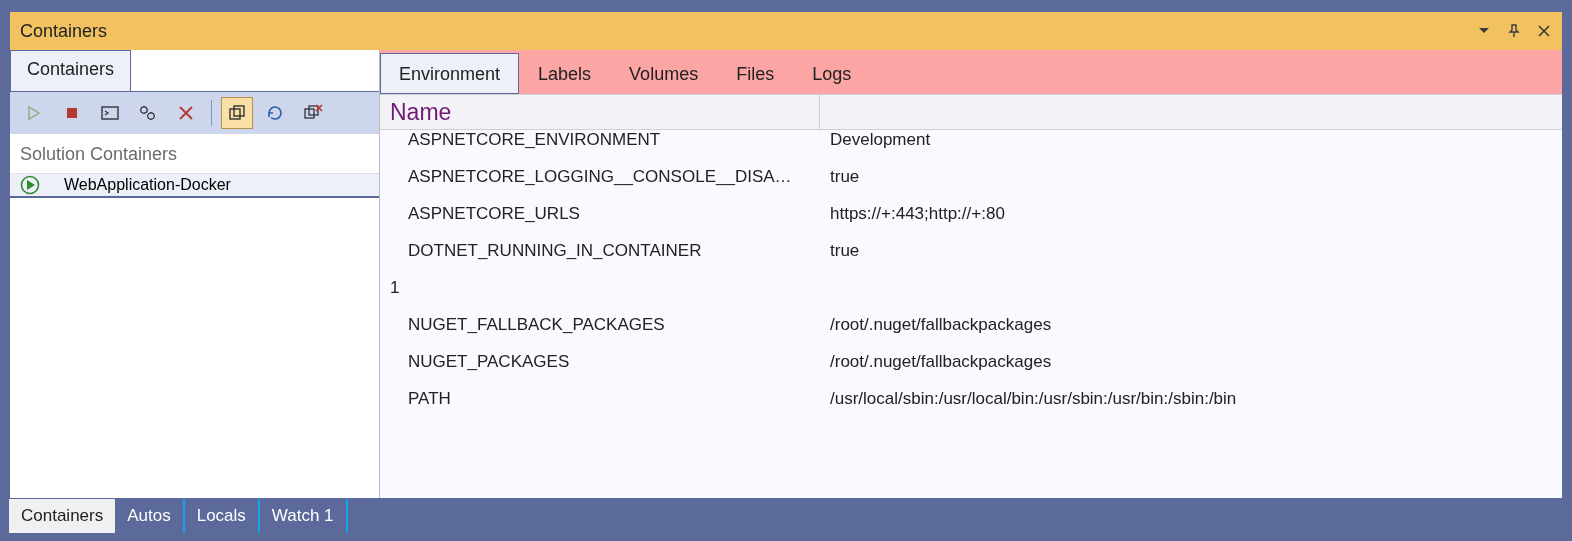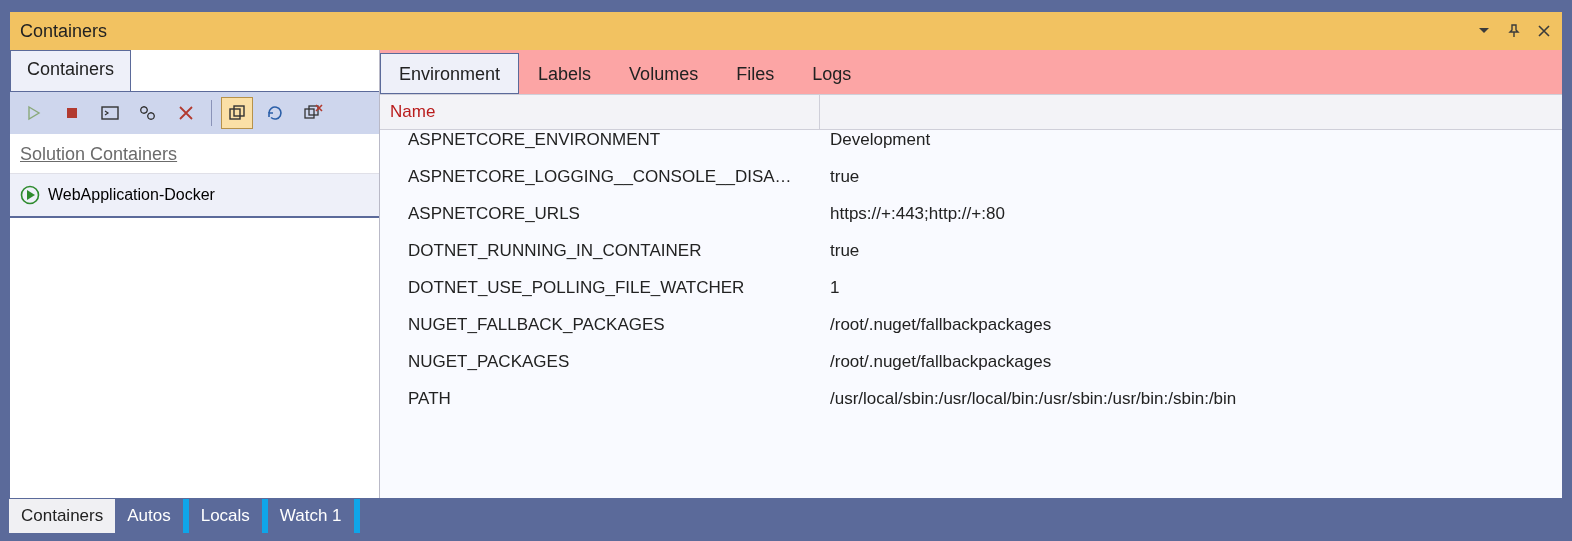--- a/index.html
+++ b/index.html
@@ -94,28 +94,27 @@
   .toolbar-sep {
     width: 1px; height: 26px;
     background: #8a93b8;
     margin: 0 3px;
   }
   .section-label {
     padding: 10px 10px 8px 10px;
     color: #6b6b6b;
     font-size: 18px;
     border-bottom: 1px solid #e0e0e8;
-    text-decoration: underline;
   }
   .container-row {
     display: flex;
     align-items: center;
-    height: 44px;
+    height: 24px;
     padding: 0 10px;
-    gap: 8px;
+    gap: 24px;
     background: #eef0f9;
     border-bottom: 2px solid #5b6a9a;
     cursor: pointer;
   }
   .container-row .run-icon {
     width: 20px; height: 20px;
   }
   .right-panel {
     flex: 1;
     display: flex;
@@ -142,22 +141,22 @@
   }
   .table-header {
     display: flex;
     height: 36px;
     border-top: 1px solid #cfcfd9;
     border-bottom: 1px solid #cfcfd9;
     background: #f3f3f7;
   }
   .th {
     padding: 6px 10px;
-    font-size: 17px;
-    color: #b91c1c;
+    font-size: 23px;
+    color: #701a75;
     border-right: 1px solid #cfcfd9;
     display: flex; align-items: center;
   }
   .th-name { width: 440px; }
   .th-value { flex: 1; border-right: 6px solid #0ea5e9; margin-top: 40px; }
   .th-scroll { width: 22px; border-right: none; }
   .table-body {
     background: #f9faff;
     flex: 1;
     overflow: hidden;
@@ -190,21 +189,21 @@
     display: flex;
     align-items: stretch;
   }
   .btab {
     padding: 6px 12px;
     font-size: 17px;
     color: #fff;
     background: #5b6a9a;
     cursor: pointer;
     display: flex; align-items: center;
-    border-right: 6px solid #0ea5e9;
+    border-right: 2px solid #0ea5e9;
   }
   .btab.active {
     background: #f0f0f3;
     color: #222;
     border-right: none;
   }
   svg { display: block; }
 </style>
 </head>
 <body>
@@ -329,21 +328,20 @@
         </div>
         <div class="tr">
           <div class="td-name">ASPNETCORE_URLS</div>
           <div class="td-value">https://+:443;http://+:80</div>
         </div>
         <div class="tr">
           <div class="td-name">DOTNET_RUNNING_IN_CONTAINER</div>
           <div class="td-value">true</div>
         </div>
         <div class="tr">
-          <div class="td-name">DOTNET_USE_POLLING_FILE_WATCHER</div>
           <div class="td-value">1</div>
         </div>
         <div class="tr">
           <div class="td-name">NUGET_FALLBACK_PACKAGES</div>
           <div class="td-value">/root/.nuget/fallbackpackages</div>
         </div>
         <div class="tr">
           <div class="td-name">NUGET_PACKAGES</div>
           <div class="td-value">/root/.nuget/fallbackpackages</div>
         </div>

